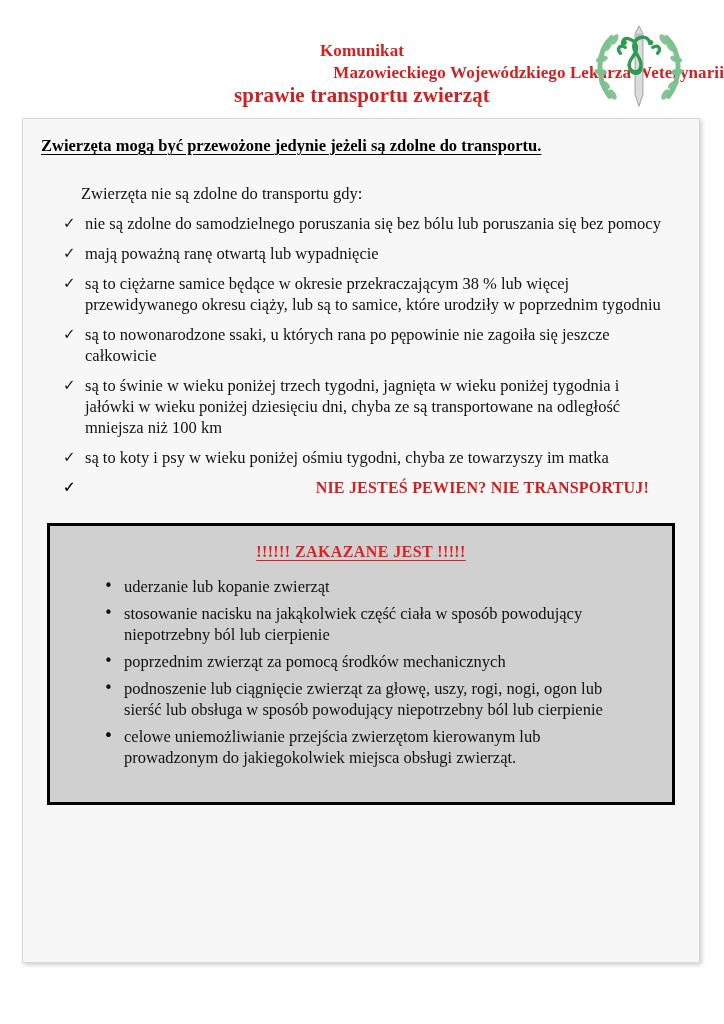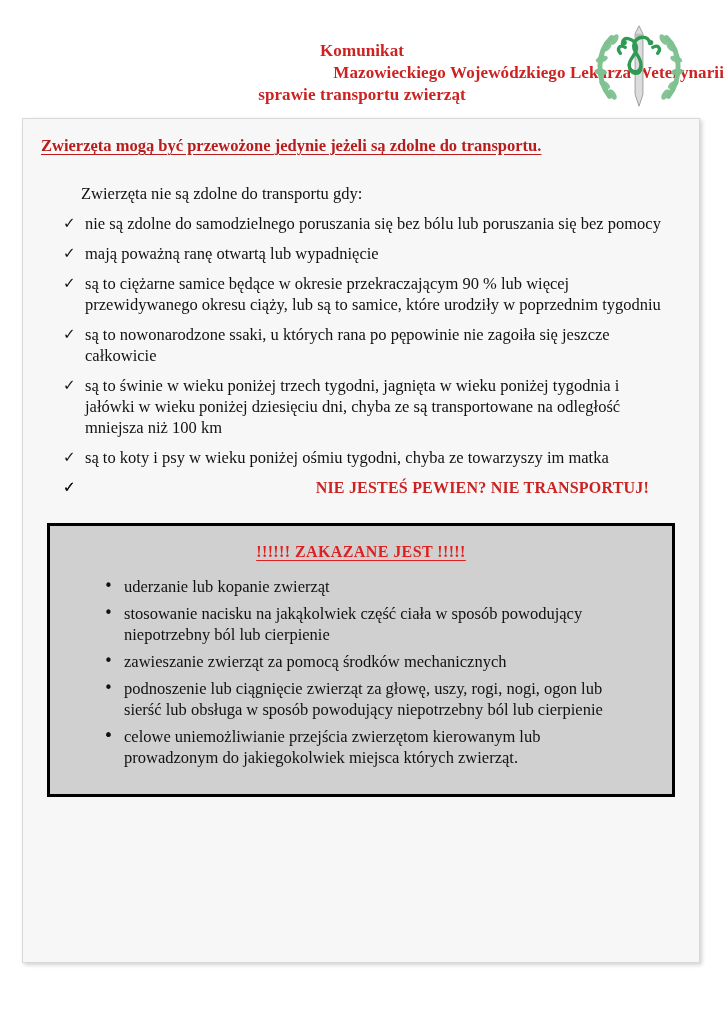--- a/index.html
+++ b/index.html
@@ -33,21 +33,21 @@
     font-size: 17.5px;
     line-height: 22px;
     letter-spacing: 0.1px;
   }
   .title-line {
     display: block;
     white-space: nowrap;
   }
   .title-line.l1 { font-size: 17px; }
   .title-line.l2 { font-size: 17px; text-align: right; }
-  .title-line.l3 { font-size: 17px; }
+  .title-line.l3 { font-size: 21px; }
 
   .logo {
     position: absolute;
     right: 16px;
     top: 18px;
     width: 98px;
     height: 98px;
   }
 
   
@@ -65,21 +65,21 @@
   }
 
   .panel-inner {
     padding: 12px 16px 0 16px;
   }
 
   
   .headline {
     font-weight: bold;
     font-size: 16.5px;
-    color: #b91c1c;
+    color: #000000;
     text-decoration: underline;
     text-underline-offset: 3px;
     margin: 4px 0 0 2px;
     line-height: 22px;
     white-space: nowrap;
   }
 
   .intro {
     font-size: 16.5px;
     color: #111;
@@ -121,21 +121,21 @@
     margin: 6px 34px 0 0;
     letter-spacing: 0.2px;
     line-height: 22px;
   }
 
   
   .gray-box {
     margin: 24px 8px 0 8px;
     background: #d0d0d0;
     border: 3px solid #000000;
-    padding: 14px 14px 20px 14px;
+    padding: 14px 14px 28px 14px;
     box-sizing: border-box;
   }
   .gray-title {
     text-align: center;
     color: #e02020;
     font-weight: bold;
     font-size: 16px;
     text-decoration: underline;
     text-underline-offset: 3px;
     letter-spacing: 0.4px;
@@ -218,36 +218,36 @@
 
     <div class="headline">Zwierzęta mogą być przewożone jedynie jeżeli są zdolne do transportu.</div>
 
     <div class="intro">
       <span>Zwierzęta </span><b>nie są zdolne</b><span> do transportu gdy:</span>
     </div>
 
     <ul class="checklist">
       <li><span class="tick">✓</span><span>nie są zdolne do samodzielnego poruszania się bez bólu lub poruszania się bez pomocy</span></li>
       <li><span class="tick">✓</span><span>mają poważną ranę otwartą lub wypadnięcie</span></li>
-      <li><span class="tick">✓</span><span>są to ciężarne samice będące w okresie przekraczającym 90 % lub więcej przewidywanego okresu ciąży, lub są to samice, które urodziły w poprzednim tygodniu</span></li>
+      <li><span class="tick">✓</span><span>są to ciężarne samice będące w okresie przekraczającym 38 % lub więcej przewidywanego okresu ciąży, lub są to samice, które urodziły w poprzednim tygodniu</span></li>
       <li><span class="tick">✓</span><span>są to nowonarodzone ssaki, u których rana po pępowinie nie zagoiła się jeszcze całkowicie</span></li>
       <li><span class="tick">✓</span><span>są to świnie w wieku poniżej trzech tygodni, jagnięta w wieku poniżej tygodnia i jałówki w wieku poniżej dziesięciu dni, chyba ze są transportowane na odległość mniejsza niż 100 km</span></li>
       <li><span class="tick">✓</span><span>są to koty i psy w wieku poniżej ośmiu tygodni, chyba ze towarzyszy im matka</span></li>
       <li><span class="tick">✓</span></li>
       <li><span class="tick">✓</span></li>
     </ul>
 
     <div class="warn-red">NIE JESTEŚ PEWIEN? NIE TRANSPORTUJ!</div>
 
     <div class="gray-box">
       <div class="gray-title">!!!!!!  ZAKAZANE JEST  !!!!!</div>
       <ul class="dotlist">
         <li><span class="dot">•</span><span>uderzanie lub kopanie zwierząt</span></li>
         <li><span class="dot">•</span><span>stosowanie nacisku na jakąkolwiek część ciała w sposób powodujący niepotrzebny ból lub cierpienie</span></li>
-        <li><span class="dot">•</span><span>zawieszanie zwierząt za pomocą środków mechanicznych</span></li>
+        <li><span class="dot">•</span><span>poprzednim zwierząt za pomocą środków mechanicznych</span></li>
         <li><span class="dot">•</span><span>podnoszenie lub ciągnięcie zwierząt za głowę, uszy, rogi, nogi, ogon lub sierść lub obsługa w sposób powodujący niepotrzebny ból lub cierpienie</span></li>
         <li><span class="dot">•</span></li>
-        <li><span class="dot">•</span><span>celowe uniemożliwianie przejścia zwierzętom kierowanym lub prowadzonym do jakiegokolwiek miejsca których zwierząt.</span></li>
+        <li><span class="dot">•</span><span>celowe uniemożliwianie przejścia zwierzętom kierowanym lub prowadzonym do jakiegokolwiek miejsca obsługi zwierząt.</span></li>
       </ul>
     </div>
 
   </div>
 </div>
 
 </body></html>

